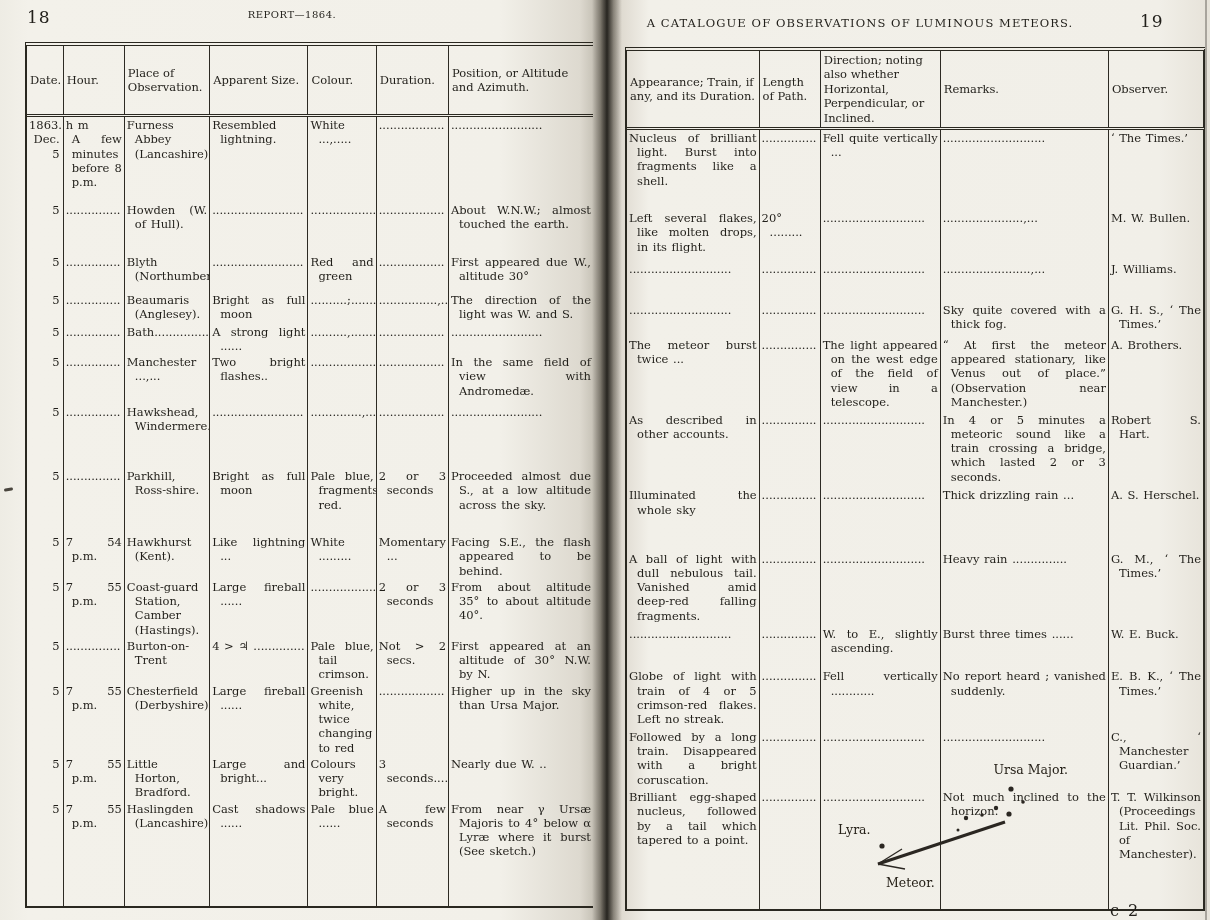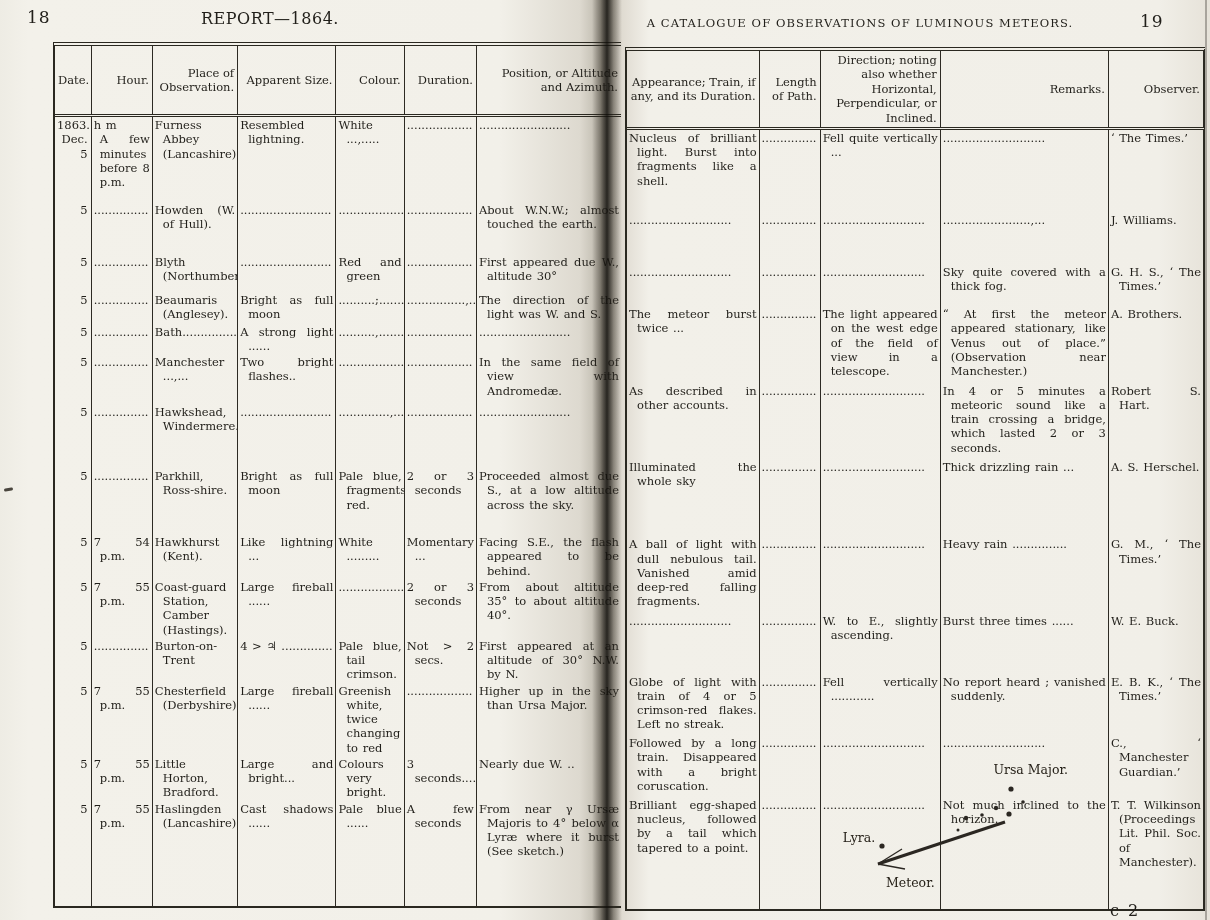--- a/index.html
+++ b/index.html
@@ -14,32 +14,32 @@
   .page-right{left:604px;width:606px;
     background:linear-gradient(90deg,#b9b4a8 0px,#ded9cf 16px,#f2f0e9 45px,#f1efe8 555px,#e6e2d9 606px);}
   .spine{position:absolute;left:592px;top:0;width:30px;height:920px;z-index:5;
     background:linear-gradient(90deg,rgba(50,45,36,0) 0%,rgba(50,45,36,.45) 28%,rgba(18,16,12,.88) 50%,rgba(50,45,36,.45) 72%,rgba(50,45,36,0) 100%);}
   .edge-right{position:absolute;right:3px;top:0;width:2px;height:920px;background:rgba(52,47,39,.35);z-index:6;}
 
   .pageno{position:absolute;font-size:17px;letter-spacing:1px;z-index:3;}
   #pn-left{left:27px;top:7px;}
   #pn-right{left:1140px;top:11px;}
   .runtitle{position:absolute;text-align:center;z-index:3;}
-  #rt-left{left:140px;top:9px;width:260px;font-size:16px;letter-spacing:.5px;}
+  #rt-left{left:162px;top:9px;width:260px;font-size:10px;letter-spacing:.5px;}
   #rt-right{left:630px;top:16px;width:460px;font-size:11.5px;letter-spacing:1.1px;}
 
   .tblwrap{position:absolute;z-index:4;overflow:hidden;}
   #lt{left:25px;top:42px;width:566px;height:860px;
-    border-top:4px double #2a2820;border-left:2px solid #2a2820;border-bottom:2px solid #2a2820;margin-left:28px;}
+    border-top:4px double #2a2820;border-left:2px solid #2a2820;border-bottom:2px solid #2a2820;}
   #rt{left:625px;top:47px;width:577px;height:858px;
     border-top:4px double #2a2820;border-left:2px solid #2a2820;border-right:1px solid #2a2820;border-bottom:2px solid #2a2820;}
   table{width:100%;height:100%;border-collapse:collapse;table-layout:fixed;}
   th,td{border-right:1px solid #2d2a23;vertical-align:top;padding:0;}
   #lt th:last-child,#lt td:last-child{border-right:none;}
-  thead th{height:64px;vertical-align:middle;text-align:right;font-weight:normal;
+  thead th{height:64px;vertical-align:middle;text-align:left;font-weight:normal;
     font-size:11.5px;line-height:1.25;border-bottom:3px double #2a2820;padding:2px 3px;}
   td .cell{font-size:11.5px;line-height:1.24;padding:1px 2px 1px 10px;text-indent:-8px;
     white-space:pre-line;text-align:justify;overflow:hidden;word-spacing:1px;}
   #lt td:nth-child(1) .cell{text-align:right;padding:1px 3px 0 2px;text-indent:0;}
   #lt td:nth-child(2) .cell{padding-left:8px;text-indent:-6px;}
 
   
   #lt tbody tr:nth-child(1){height:86px}
   #lt tbody tr:nth-child(2){height:52px}
   #lt tbody tr:nth-child(3){height:38px}
@@ -69,21 +69,21 @@
   #rt tbody tr:nth-child(12){height:34px}
   #rt tbody tr:nth-child(13){height:44px}
   #rt tbody tr:nth-child(14){height:62px}
   tr.filler td{border-right:1px solid #2d2a23;}
   #lt tr.filler td:last-child{border-right:none;}
 
   .sketch{position:absolute;left:838px;top:748px;width:262px;height:160px;z-index:7;}
   .sketch svg{position:absolute;left:0;top:0;}
   .sk-label{position:absolute;font-size:12.5px;color:#262119;}
   #sk-ursa{left:95px;top:14px;width:135px;text-align:right;}
-  #sk-lyra{left:0px;top:82px;width:42px;text-align:center;}
+  #sk-lyra{left:0px;top:74px;width:42px;text-align:left;}
   #sk-meteor{left:48px;top:127px;width:100px;text-align:left;}
 
   .signature{position:absolute;left:1110px;top:901px;font-size:16px;z-index:8;letter-spacing:2px;}
   .stray{position:absolute;left:4px;top:488px;width:9px;height:3px;background:#4a463e;
     border-radius:2px;transform:rotate(-8deg);z-index:3;}
 </style>
 </head>
 <body>
 
 <div class="page page-left"></div>
@@ -488,20 +488,37 @@
           </td>
           <td>
             <div class="cell">............................</div>
           </td>
           <td>
             <div class="cell">‘ The Times.’</div>
           </td>
         </tr>
         <tr>
           <td>
+            <div class="cell">Left several flakes, like molten drops, in its flight.</div>
+          </td>
+          <td>
+            <div class="cell">20° .........</div>
+          </td>
+          <td>
+            <div class="cell">............................</div>
+          </td>
+          <td>
+            <div class="cell">......................,...</div>
+          </td>
+          <td>
+            <div class="cell">M. W. Bullen.</div>
+          </td>
+        </tr>
+        <tr>
+          <td>
             <div class="cell">............................</div>
           </td>
           <td>
             <div class="cell">...............</div>
           </td>
           <td>
             <div class="cell">............................</div>
           </td>
           <td>
             <div class="cell">........................,...</div>

